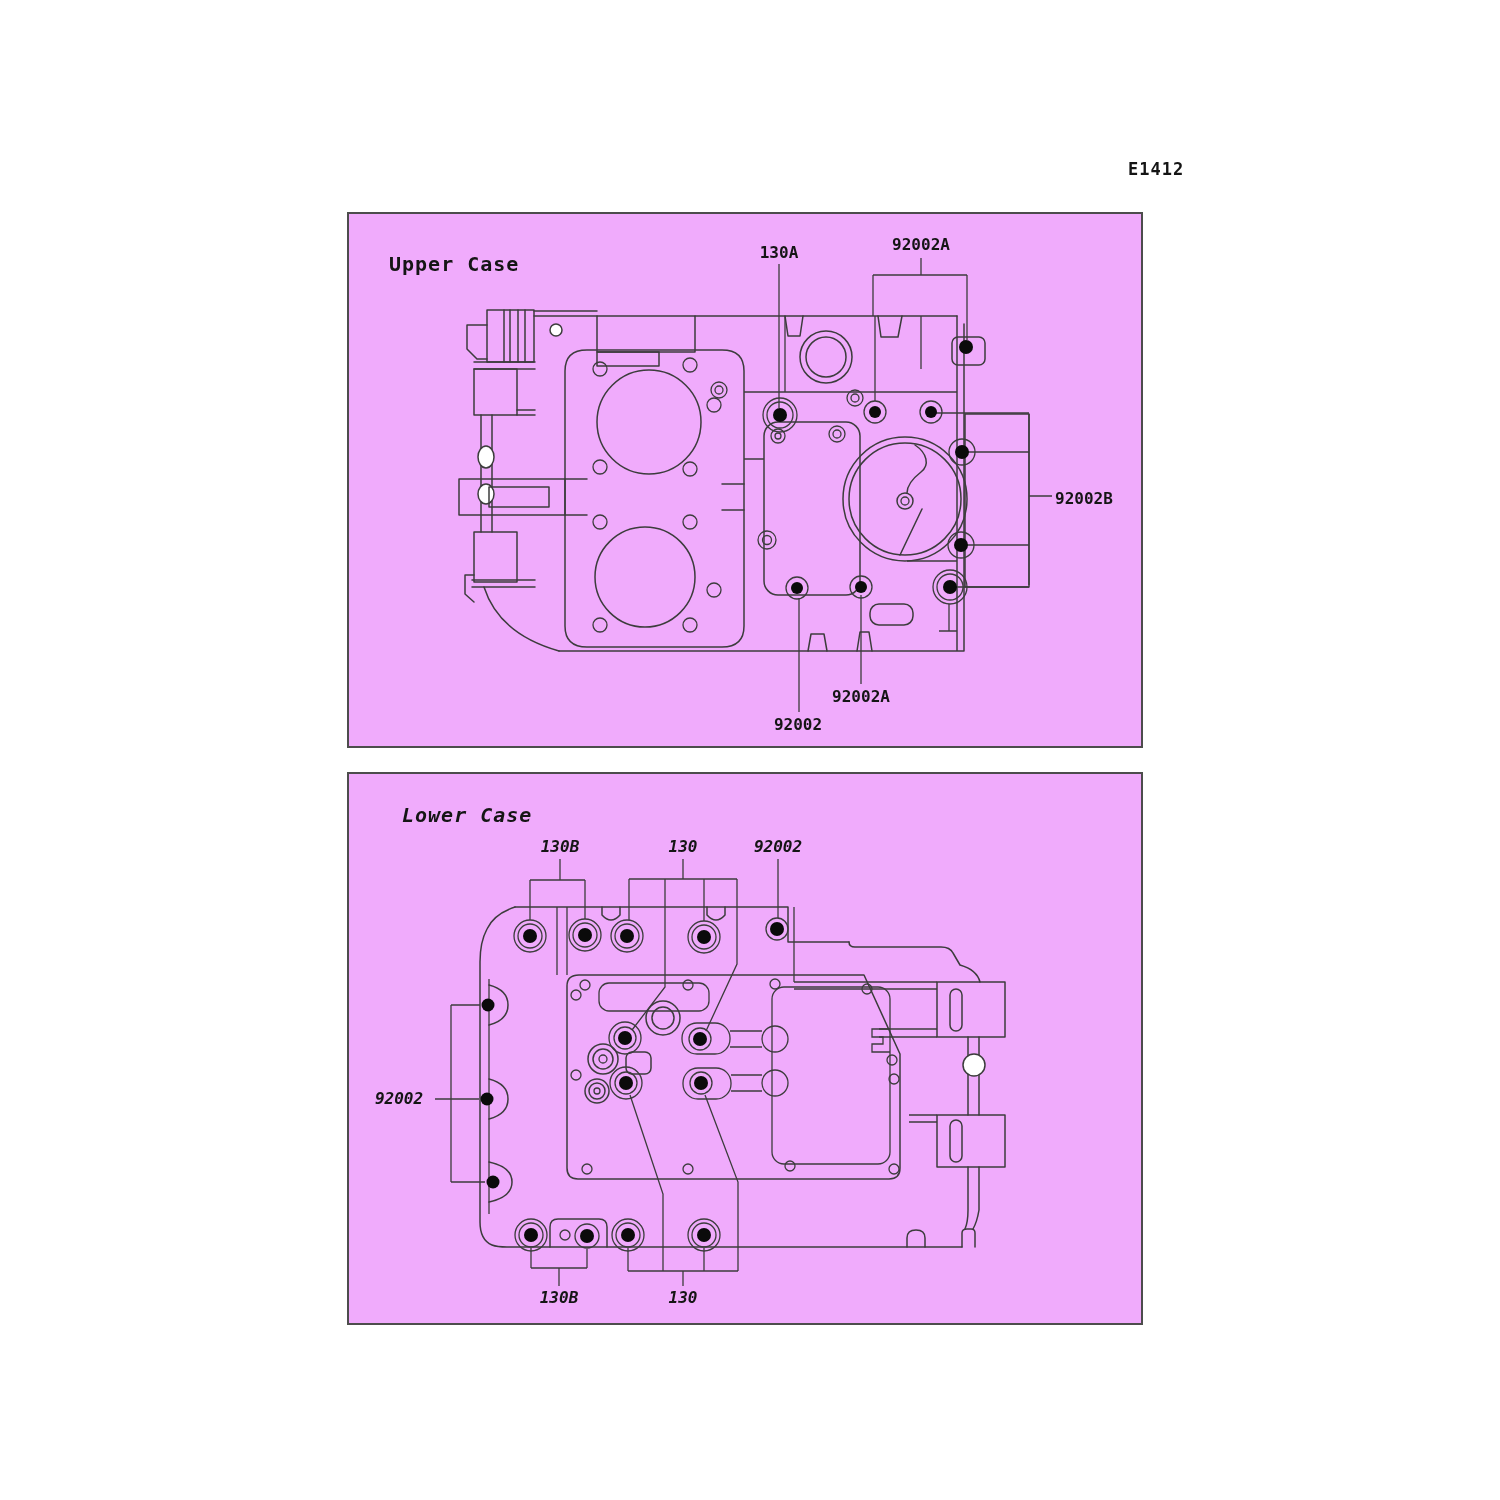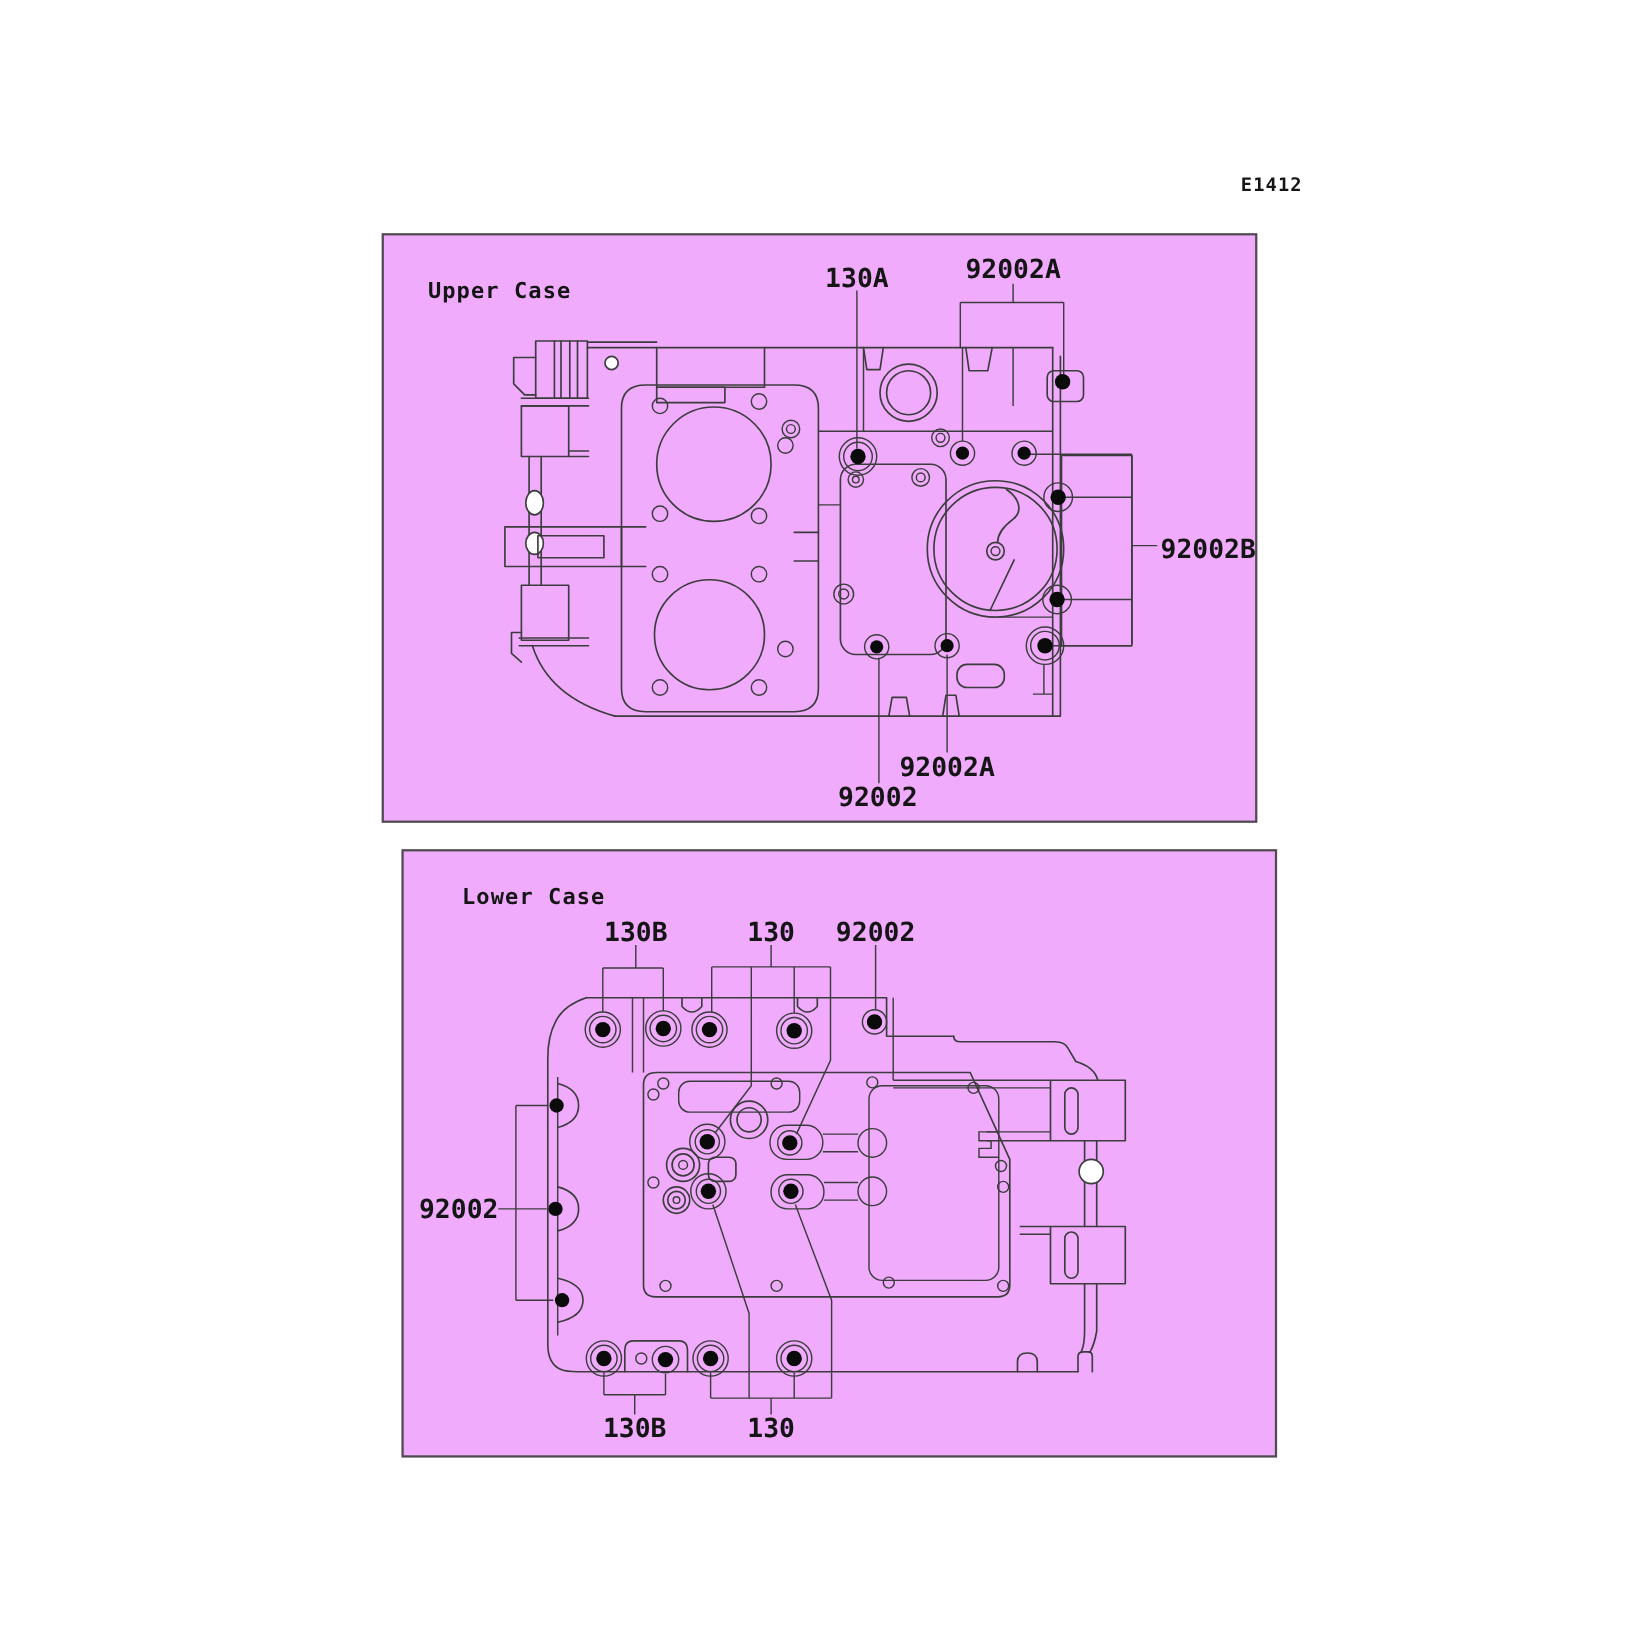--- a/index.html
+++ b/index.html
@@ -1,24 +1,24 @@
 <!DOCTYPE html>
 <html><head>
 <meta charset="utf-8">
 <style>
   html,body{margin:0;padding:0;background:#fff;}
   .canvas{position:relative;width:1500px;height:1500px;background:#ffffff;overflow:hidden;
           font-family:"DejaVu Sans Mono", monospace;}
   .panel{position:absolute;border:2px solid #4d4d4d;background:#f0abfc;box-sizing:border-box;}
   .panel-upper{left:347px;top:212px;width:796px;height:536px;}
-  .panel-lower{left:365px;top:772px;width:796px;height:553px;}
+  .panel-lower{left:347px;top:772px;width:796px;height:553px;font-style:italic;}
   .panel svg{position:absolute;left:0;top:0;}
   .ttl{position:absolute;font-weight:700;font-size:20px;color:#151515;line-height:1;
        letter-spacing:1px;white-space:nowrap;}
-  .lbl{position:absolute;font-weight:700;font-size:24px;color:#151515;line-height:1;
+  .lbl{position:absolute;font-weight:700;font-size:16px;color:#151515;line-height:1;
        white-space:nowrap;transform:translate(-50%,-50%);}
   .lbl-left{transform:translate(0,-50%);}
   .pagecode{position:absolute;left:1128px;top:159px;font-weight:700;font-size:17px;
             letter-spacing:1px;color:#151515;}
   .ln{fill:none;stroke:#3c3c3c;stroke-width:1.5;stroke-linecap:round;stroke-linejoin:round;}
   .lnt{fill:none;stroke:#3c3c3c;stroke-width:1.3;}
   .wf{fill:#ffffff;stroke:#3c3c3c;stroke-width:1.5;}
   .b{fill:#0b0b0b;stroke:none;}
 </style>
 </head>

